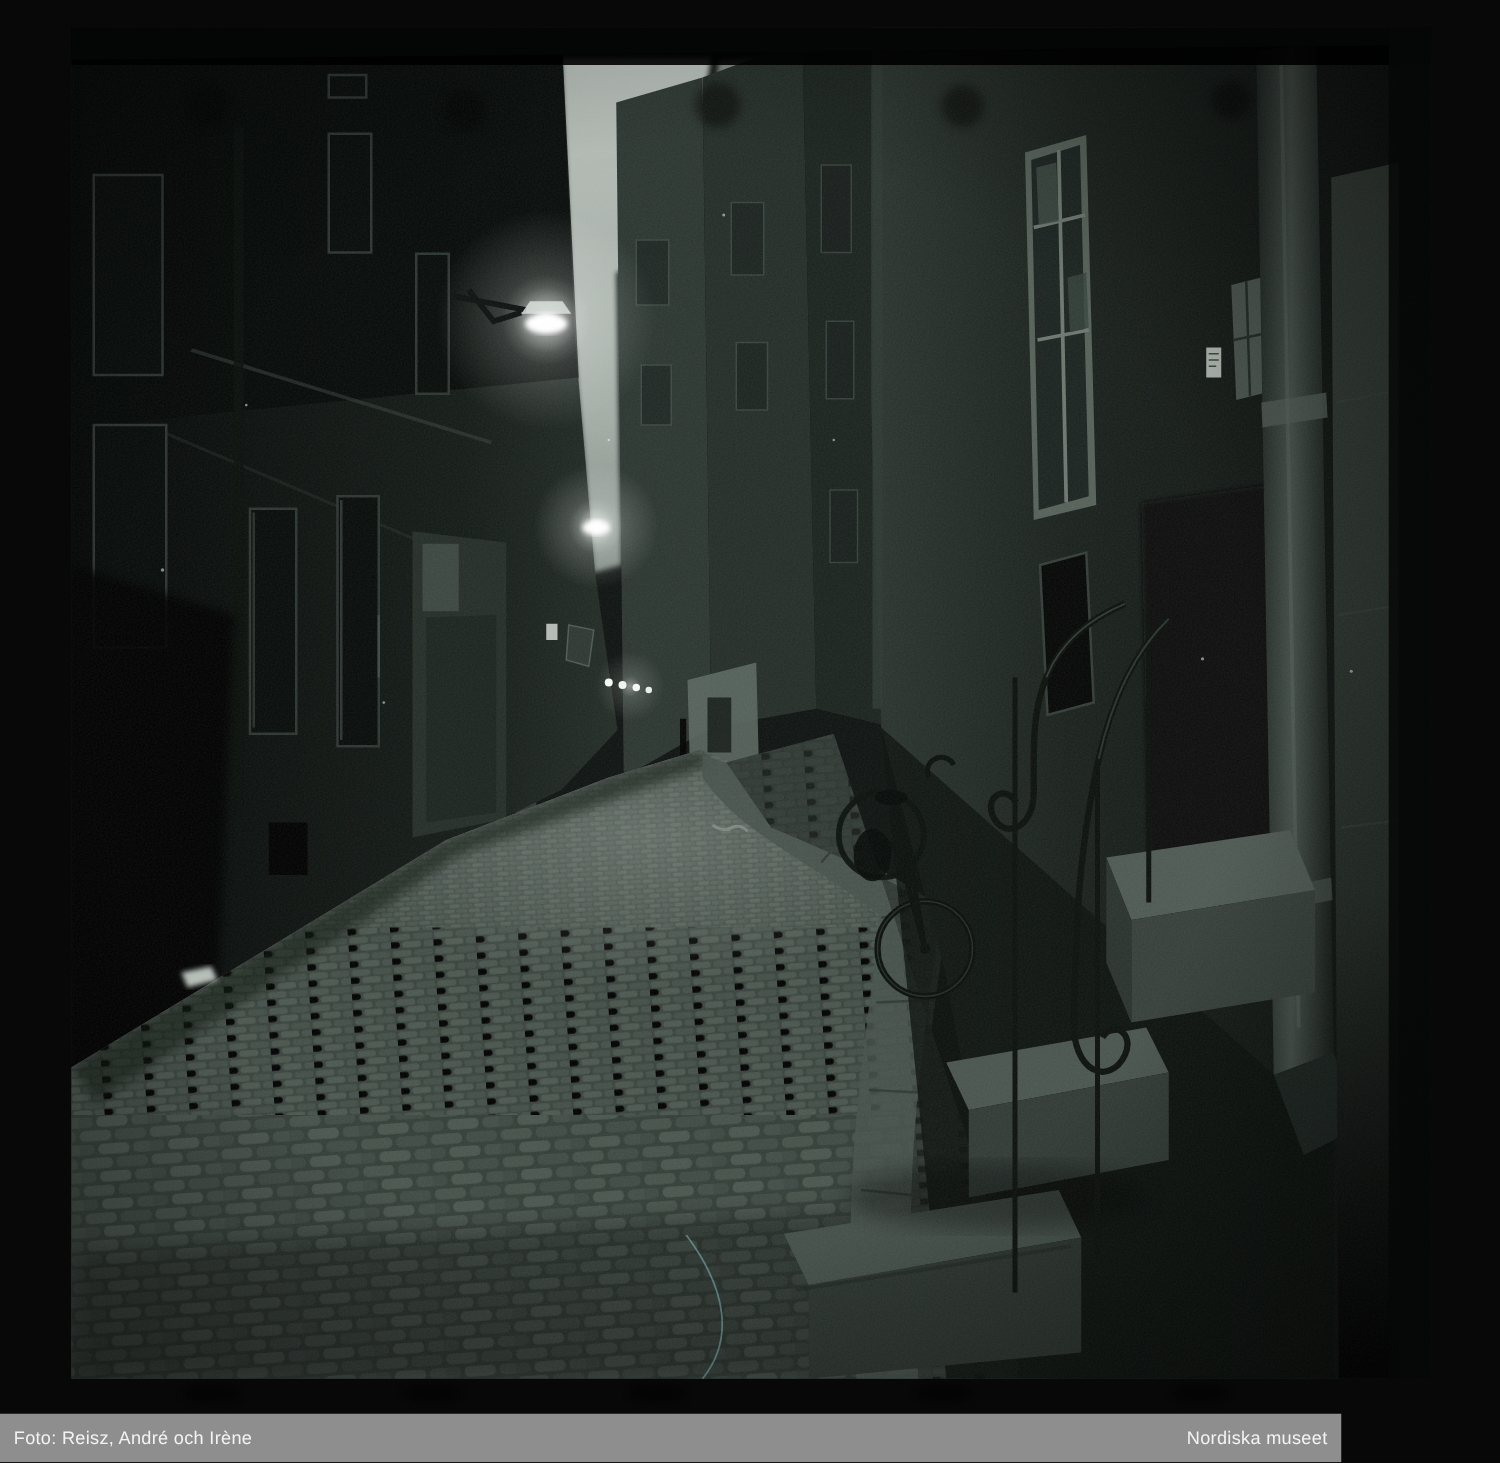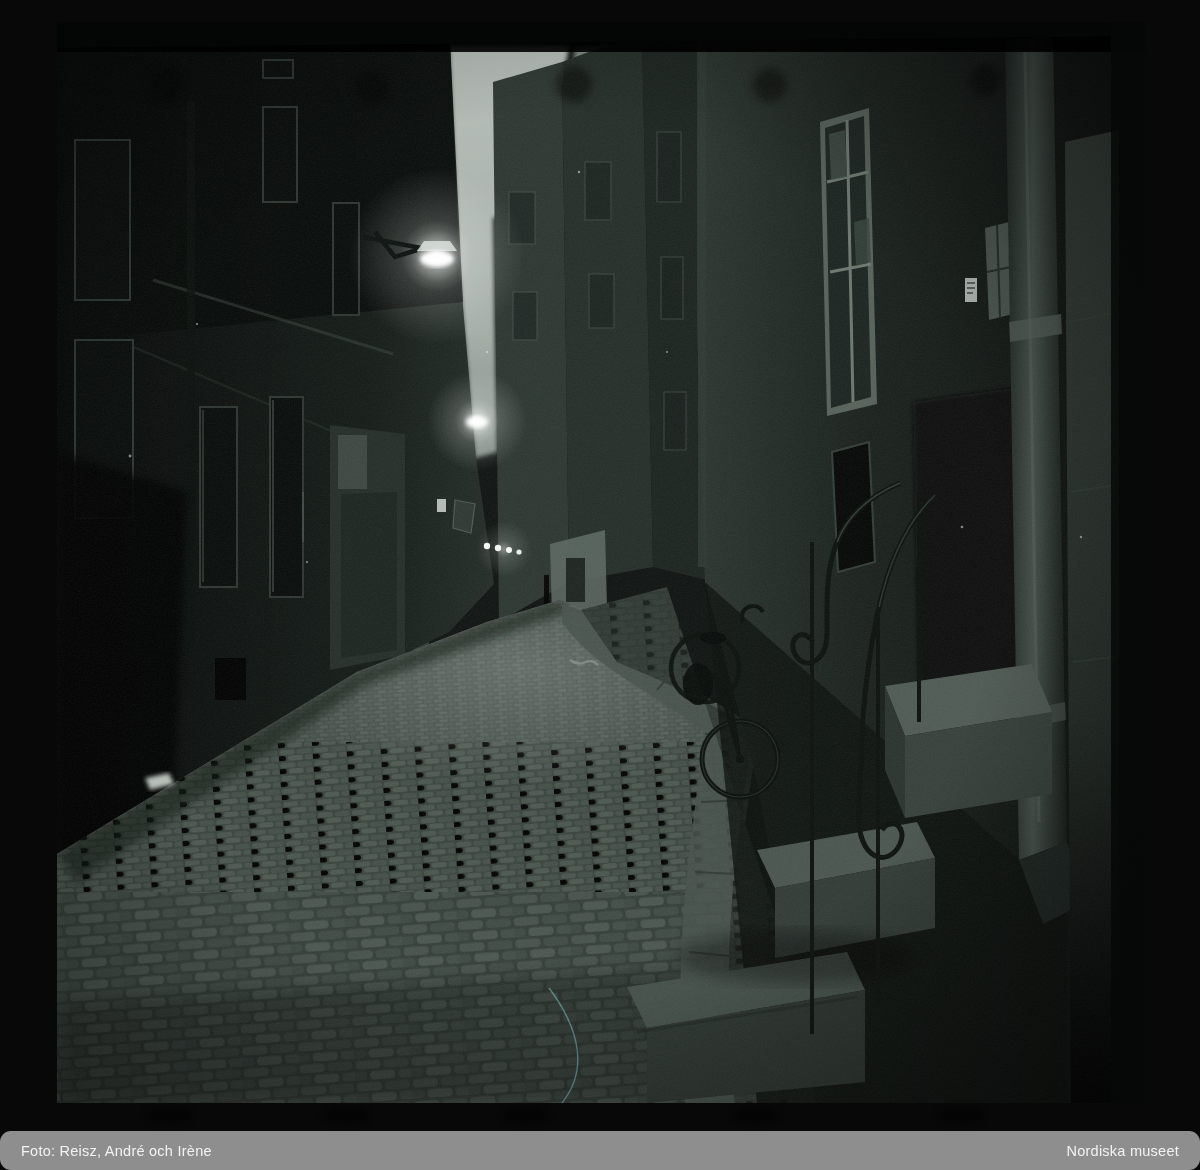--- a/index.html
+++ b/index.html
@@ -2,24 +2,24 @@
 <html><head>
 <meta charset="utf-8">
 <style>
   html,body{margin:0;padding:0;background:#000;}
   .stage{position:relative;width:1200px;height:1170px;background:#080808;overflow:hidden;
          font-family:"Liberation Sans", sans-serif;}
   .photo{position:absolute;left:57px;top:22px;width:1088px;height:1081px;background:#0d1210;}
   .photo svg{display:block;}
   .punch-bottom{position:absolute;height:16px;width:46px;border-radius:50%;
          background:#040404;filter:blur(3px);opacity:.85;top:1107px;}
-  .caption-bar{position:absolute;left:0;top:1131px;width:1200px;height:39px;
+  .caption-bar{position:absolute;left:0;top:1131px;width:1073px;height:39px;
          background:#8e8e8e;color:#f3f3f3;display:flex;align-items:center;
-         justify-content:space-between;padding:0 21px;box-sizing:border-box;
-         font-size:14.5px;letter-spacing:.25px;border-radius:11px;}
+         justify-content:space-between;padding:0 11px;box-sizing:border-box;
+         font-size:14.5px;letter-spacing:.25px;}
   .caption-bar span{white-space:nowrap;}
 </style>
 </head>
 <body>
 
 <div class="stage">
 
   <div class="photo" role="img" aria-label="Black-and-white night photograph of a narrow cobblestone alley in an old town. Dark multi-storey facades line both sides; two street lamps glow above the lane; a bicycle leans against the right wall beside stone steps with a curved wrought-iron railing; large drainpipes run down the right building. Black film-negative border surrounds the image.">
     <svg width="1088" height="1081" viewBox="0 0 1088 1081" xmlns="http://www.w3.org/2000/svg">
       <defs>

